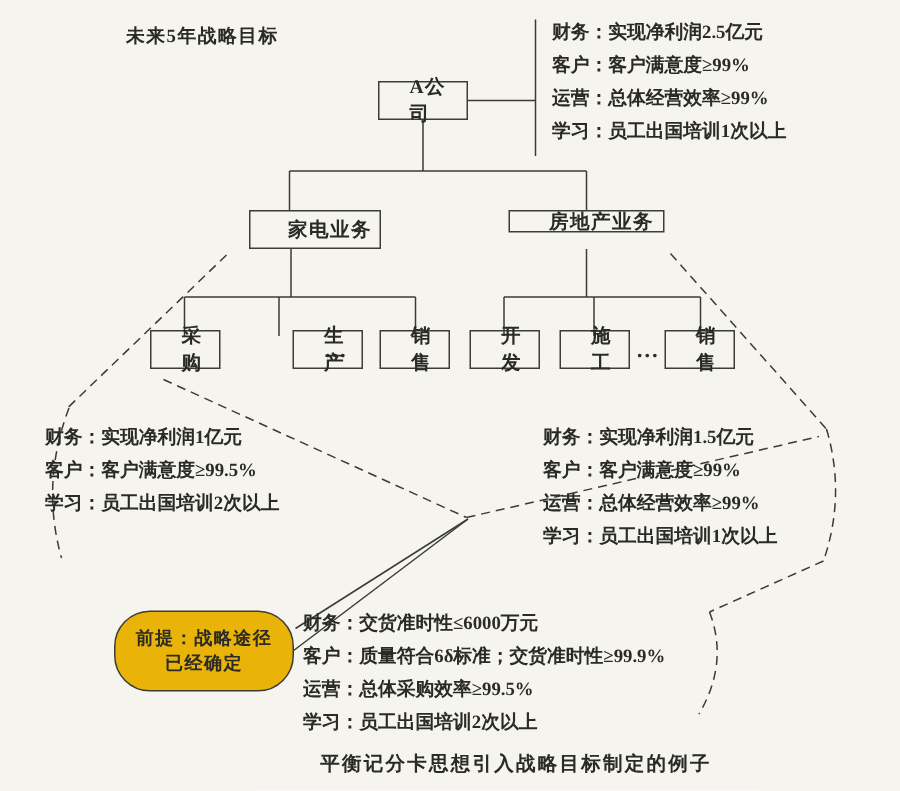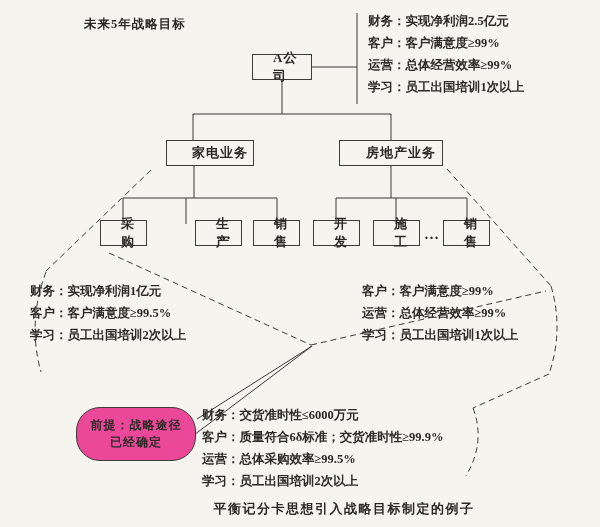--- a/index.html
+++ b/index.html
@@ -21,21 +21,21 @@
     position:absolute;
     border:1px solid #3c3c38;
     display:flex;align-items:center;justify-content:center;
     font-size:13px;letter-spacing:1px;
     background:transparent;
     box-sizing:border-box;
     padding-left:20px;
   }
   .root{left:252px;top:54px;width:60px;height:26px;}
   .div-left{left:150px;top:140px;width:88px;height:26px;margin-left:16px;}
-  .div-right{left:339px;top:140px;width:104px;height:26px;}
+  .div-right{left:339px;top:140px;width:104px;height:15px;}
   .unit{top:220px;width:47px;height:26px;}
   .u-caigou{left:100px;} .u-shengchan{left:163px;margin-left:32px;} .u-xiaoshou1{left:253px;}
   .u-kaifa{left:313px;}  .u-shigong{left:373px;}  .u-xiaoshou2{left:443px;}
   .dots{
     position:absolute;top:226px;
     font-size:15px;letter-spacing:2px;
   }
   .dots-left{left:216px;}
   .dots-right{left:424px;}
   .goals{
@@ -45,21 +45,21 @@
   }
   .g-company{left:368px;top:10px;}
   .g-appliance{left:30px;top:280px;}
   .g-realestate{left:362px;top:280px;}
   .g-procurement{left:202px;top:404px;}
   .callout{
     position:absolute;left:76px;top:407px;width:120px;height:54px;
     border:1px solid #3c3c38;border-radius:24px;
     display:flex;flex-direction:column;align-items:center;justify-content:center;
     font-size:12px;line-height:17px;letter-spacing:1px;
-    box-sizing:border-box;background:#ec4899;
+    box-sizing:border-box;background:#eab308;
   }
   .caption{
     position:absolute;left:0;top:500px;width:100%;
     text-align:center;font-size:13px;letter-spacing:1.5px;padding-left:44px;
   }
 </style>
 </head>
 <body>
 
 <div class="frame">
@@ -123,20 +123,21 @@
     <div>学习：员工出国培训1次以上</div>
   </div>
 
   <div class="goals g-appliance">
     <div>财务：实现净利润1亿元</div>
     <div>客户：客户满意度≥99.5%</div>
     <div>学习：员工出国培训2次以上</div>
   </div>
 
   <div class="goals g-realestate">
+    <div>财务：实现净利润1.5亿元</div>
     <div>客户：客户满意度≥99%</div>
     <div>运营：总体经营效率≥99%</div>
     <div>学习：员工出国培训1次以上</div>
   </div>
 
   <div class="goals g-procurement">
     <div>财务：交货准时性≤6000万元</div>
     <div>客户：质量符合6δ标准；交货准时性≥99.9%</div>
     <div>运营：总体采购效率≥99.5%</div>
     <div>学习：员工出国培训2次以上</div>

